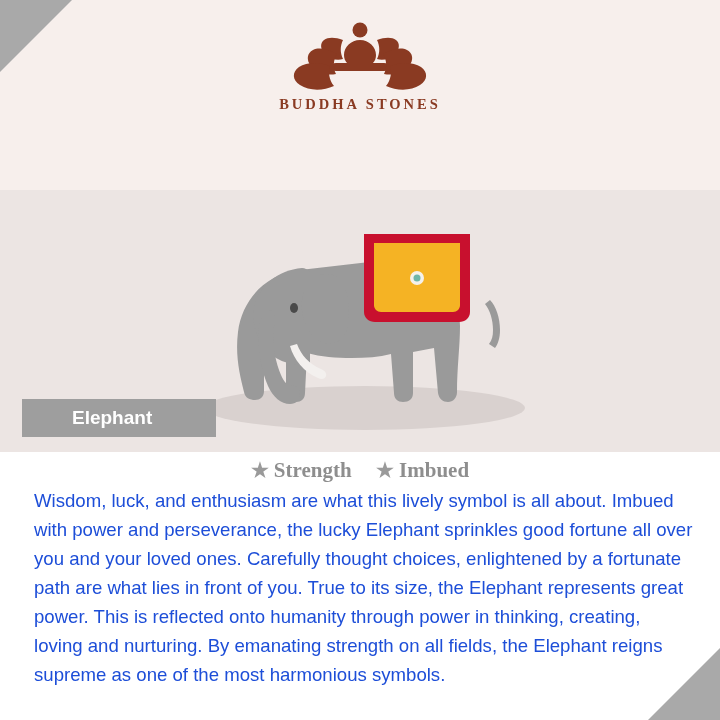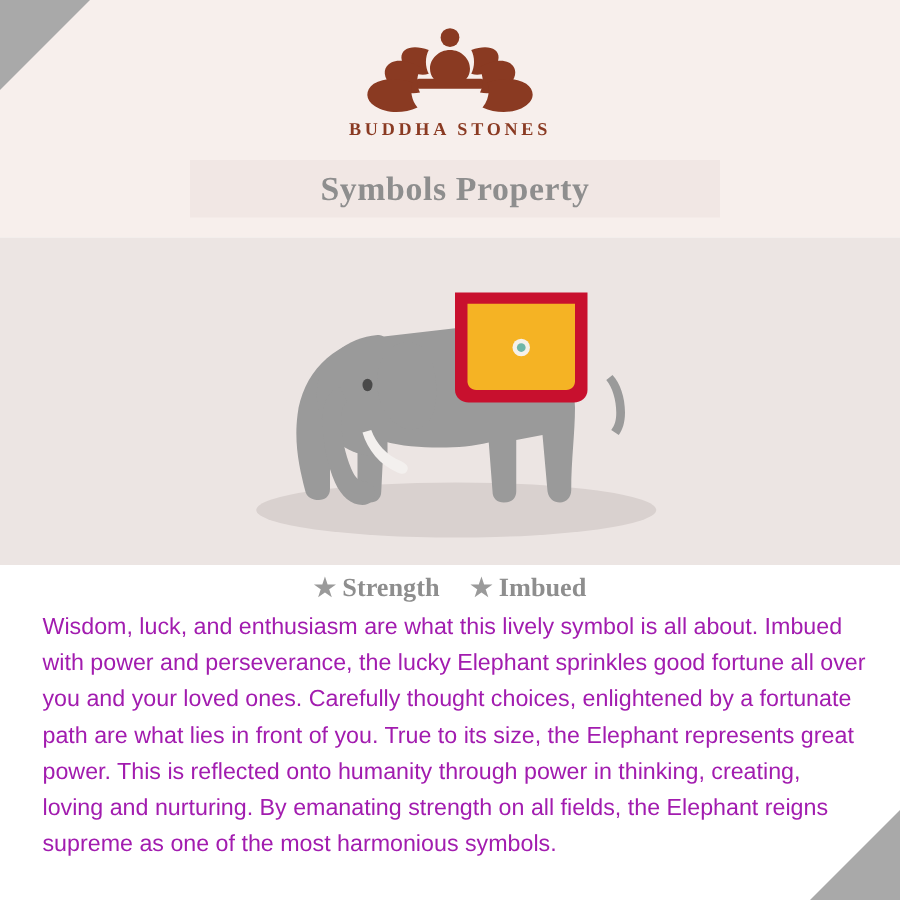--- a/index.html
+++ b/index.html
@@ -147,21 +147,21 @@
     margin-right: 5px;
   }
 
   .body-text {
     position: absolute;
     top: 486px;
     left: 34px;
     width: 660px;
     font-size: 18.6px;
     line-height: 29px;
-    color: #a21caf;
+    color: #1d4ed8;
     font-family: "Liberation Sans", sans-serif;
     z-index: 4;
   }
 </style>
 </head>
 <body>
 
 <div class="page">
 
   <div class="corner-tl"></div>
@@ -187,23 +187,20 @@
           <path d="M103 38 c9 -5 18 -7 24 -4 c6 3 7 10 2 16 c-6 7 -16 10 -25 8 c3 -6 3 -14 -1 -20 z"></path>
 
           <path d="M50 50 c-11 -4 -23 -4 -31 1 c-7 5 -7 13 1 18 c9 6 23 6 34 1 c-5 -6 -6 -14 -4 -20 z"></path>
           <path d="M110 50 c11 -4 23 -4 31 1 c7 5 7 13 -1 18 c-9 6 -23 6 -34 1 c5 -6 6 -14 4 -20 z"></path>
         </g>
       </svg>
     </span>
     <div class="brand-name">BUDDHA STONES</div>
   </div>
 
-  <div class="title-band">
-    <span class="title-text">Symbols Property</span>
-  </div>
 
   <div class="hero">
     <span>
       <svg class="elephant-svg" width="420" height="262" viewBox="0 0 420 262" xmlns="http://www.w3.org/2000/svg">
 
         <ellipse cx="215" cy="218" rx="160" ry="22" fill="#d9d1cf"></ellipse>
         <g fill="#9a9a9a">
 
           <path d="M150 80 c-35 4 -58 30 -62 62 c-3 24 2 44 6 60 c1 6 6 8 11 8 c5 0 9 -3 9 -9 l0 -38 l22 0 l0 40 c0 6 4 9 10 9 c5 0 9 -3 9 -9 l2 -40 c14 4 29 5 45 5 c14 0 27 -1 39 -4 l3 39 c0 6 4 9 9 9 c6 0 10 -3 10 -9 l0 -41 l21 -4 l4 45 c1 6 5 9 10 9 c5 0 9 -4 9 -10 c0 -24 3 -46 3 -66 c0 -34 -22 -60 -56 -68 c-30 -7 -75 -10 -104 -(-12) z"></path>
 
@@ -223,20 +220,23 @@
         <path d="M214 44 l106 0 l0 78 c0 6 -5 10 -11 10 l-84 0 c-6 0 -11 -4 -11 -10 z" fill="#c8102e"></path>
 
         <path d="M224 53 l86 0 l0 62 c0 4 -3 7 -7 7 l-72 0 c-4 0 -7 -3 -7 -7 z" fill="#f5b324"></path>
 
         <circle cx="267" cy="88" r="7" fill="#f5f1ea"></circle>
         <circle cx="267" cy="88" r="3.5" fill="#6fb6a8"></circle>
       </svg>
     </span>
   </div>
 
+  <div class="label-band">
+    <span class="label-text">Elephant</span>
+  </div>
 
   <div class="keywords">
     <span class="kw">
       <span class="star">★</span><span>Strength</span>
     </span>
     <span class="kw">
       <span class="star">★</span><span>Imbued</span>
     </span>
   </div>
 

